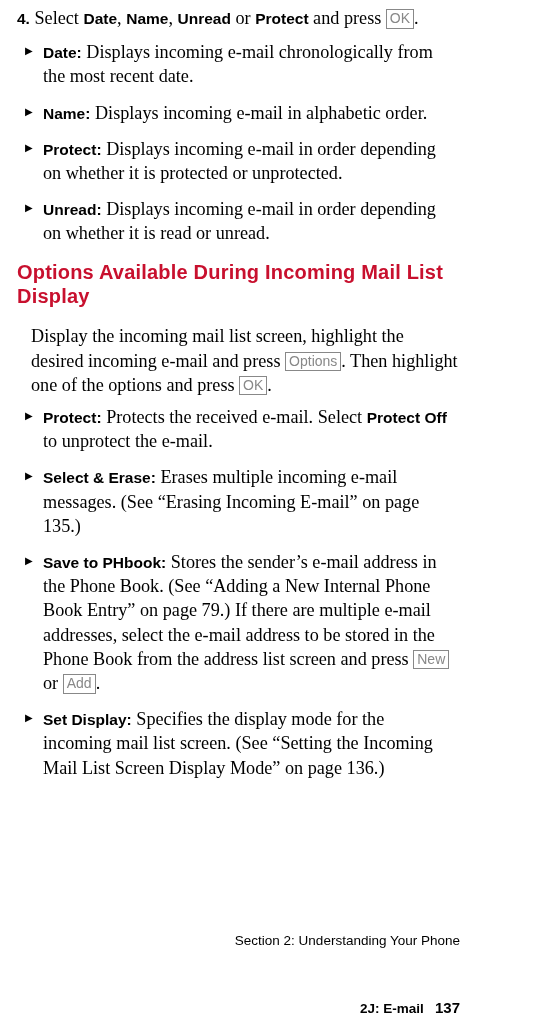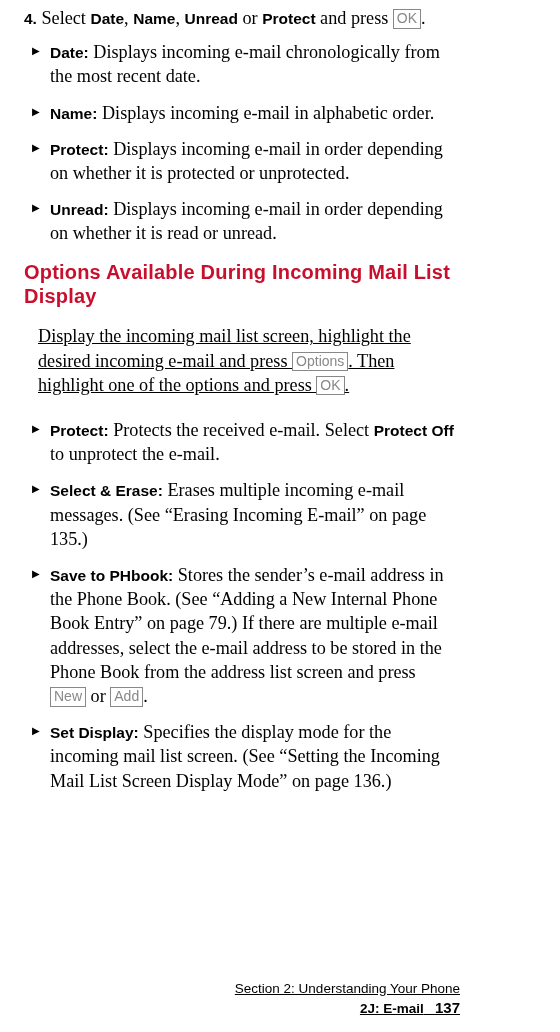--- a/index.html
+++ b/index.html
@@ -8,21 +8,21 @@
     padding: 0;
     width: 560px;
     height: 1032px;
     background: #fff;
     font-family: "Times New Roman", Times, serif;
     color: #000;
   }
   .page {
     width: 484px;
     height: 1032px;
-    padding: 6px 24px 20px 24px;
+    padding: 6px 24px 20px 17px;
     box-sizing: border-box;
     position: relative;
   }
   .content {
     font-size: 18.2px;
     line-height: 1.33;
   }
   .step {
     margin-left: 0;
     margin-bottom: 10px;
@@ -69,35 +69,34 @@
     font-family: Arial, Helvetica, sans-serif;
     font-weight: bold;
     color: #c8102e;
     font-size: 20px;
     line-height: 1.22;
     margin: 14px 0 16px 0;
     letter-spacing: 0.2px;
   }
   .body-block {
     margin-left: 14px;
-    margin-bottom: 21px;
-    text-decoration: underline;
+    margin-bottom: 8px;
   }
   .footer {
     position: absolute;
     bottom: 14px;
     right: 24px;
     text-align: right;
     font-family: Arial, Helvetica, sans-serif;
     font-size: 13.5px;
     line-height: 1.35;
-    text-decoration: underline;
   }
   .footer .line2 {
     font-weight: bold;
+    margin-top: 48px;
   }
   .footer .pnum {
     font-size: 15px;
   }
 </style>
 </head>
 <body>
 
 <div class="page">
   <div class="content">

